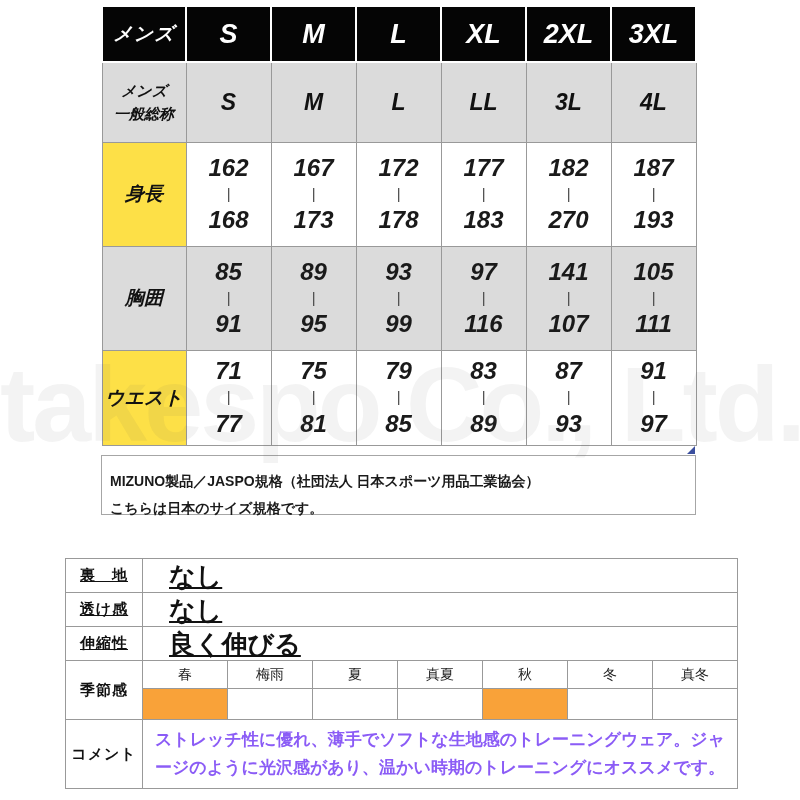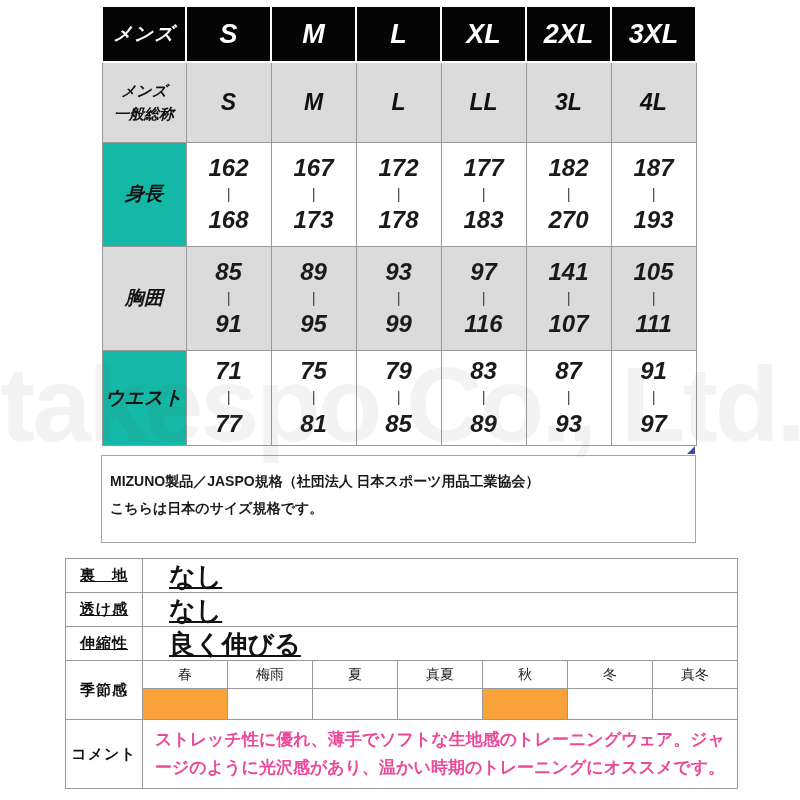--- a/index.html
+++ b/index.html
@@ -20,28 +20,28 @@
     background:#050505;color:#fff;border:2px solid #fff;font-size:27px;
   }
   .size-table .r-header th.corner{font-size:19px;letter-spacing:1px;}
   .r-header{height:56px;}
   .r-general{height:80px;}
   .r-general td{font-size:23px;}
   .r-general .rowlabel{font-size:15px;line-height:1.55;}
   .r-height{height:104px;}
   .r-chest{height:104px;}
   .r-waist{height:95px;}
-  .rowlabel{font-size:19px;background:#14b8a6;}
+  .rowlabel{font-size:19px;background:#fde047;}
   .shade th,.shade td{background:#dbdbdb;}
   .range{display:flex;flex-direction:column;align-items:center;justify-content:center;gap:3px;}
   .num{font-size:24px;line-height:1.25;color:#1a1a1a;}
   .bar{font-size:15px;line-height:1.1;color:#4a4a4a;font-weight:normal;}
   
   .footnote{
-    position:absolute;left:101px;top:455px;width:595px;height:88px;
+    position:absolute;left:101px;top:455px;width:595px;height:60px;
     border:1px solid #a6a6a6;box-sizing:border-box;
     padding:12px 6px 0 8px;line-height:1.9;
   }
   .footnote-line{font-size:14px;font-weight:bold;color:#1a1a1a;}
   
   .cell-marker{
     position:absolute;left:687px;top:446px;width:0;height:0;
     border-left:8px solid transparent;border-bottom:8px solid #3b4f9e;
   }
   
@@ -53,21 +53,21 @@
     font-size:15px;font-weight:bold;text-align:center;letter-spacing:1px;
   }
   .sr-simple{height:34px;text-decoration:underline;}
   td.spec-value{font-size:26px;font-weight:bold;text-align:left;padding-left:26px;line-height:1;}
   .sr-season-labels{height:28px;}
   .sr-season-labels td{font-size:14px;font-weight:normal;text-align:center;color:#222;}
   .sr-season-colors{height:31px;}
   .sr-comment{height:69px;}
   td.comment-cell{
     font-size:17px;font-weight:bold;text-align:center;
-    padding:0 8px;line-height:1.65;color:#ec4899;
+    padding:0 8px;line-height:1.65;color:#8b5cf6;
   }
   
   .watermark{
     position:absolute;left:0px;top:346px;width:800px;
     font-size:106px;font-weight:bold;letter-spacing:-3px;
     color:rgba(80,80,80,0.07);white-space:nowrap;
     z-index:3;pointer-events:none;line-height:1.1;
   }
 </style>
 </head>

